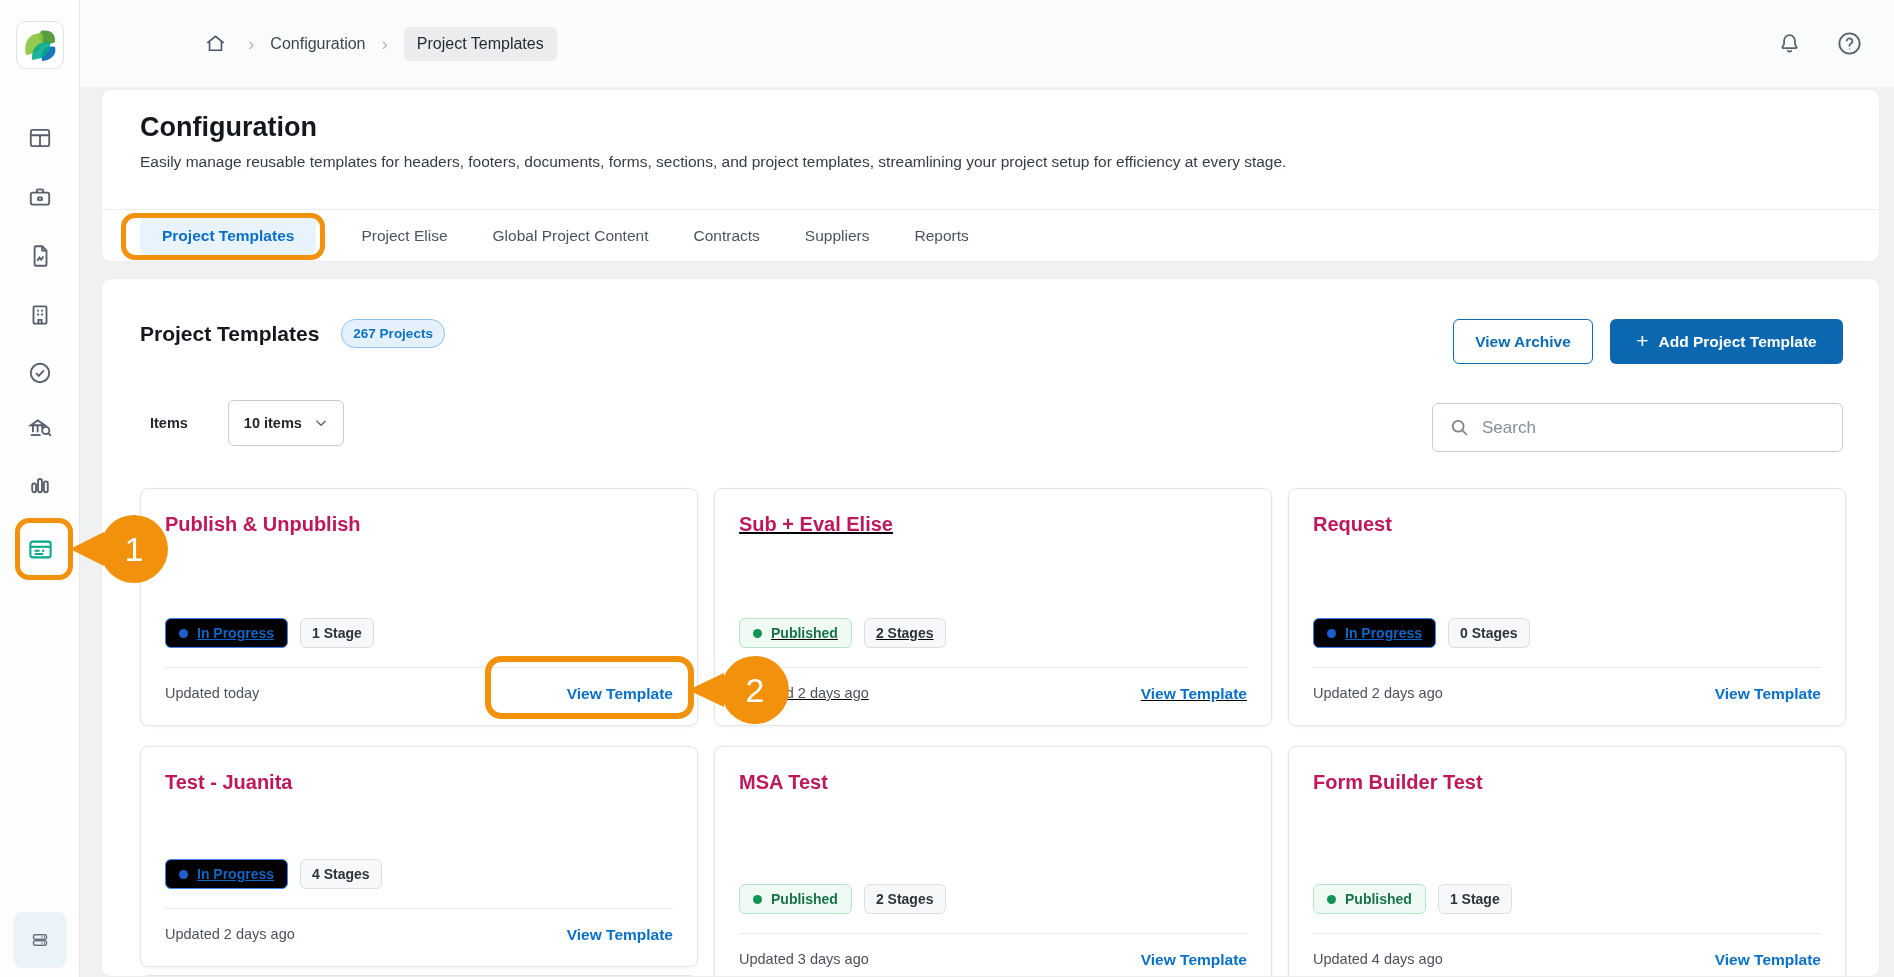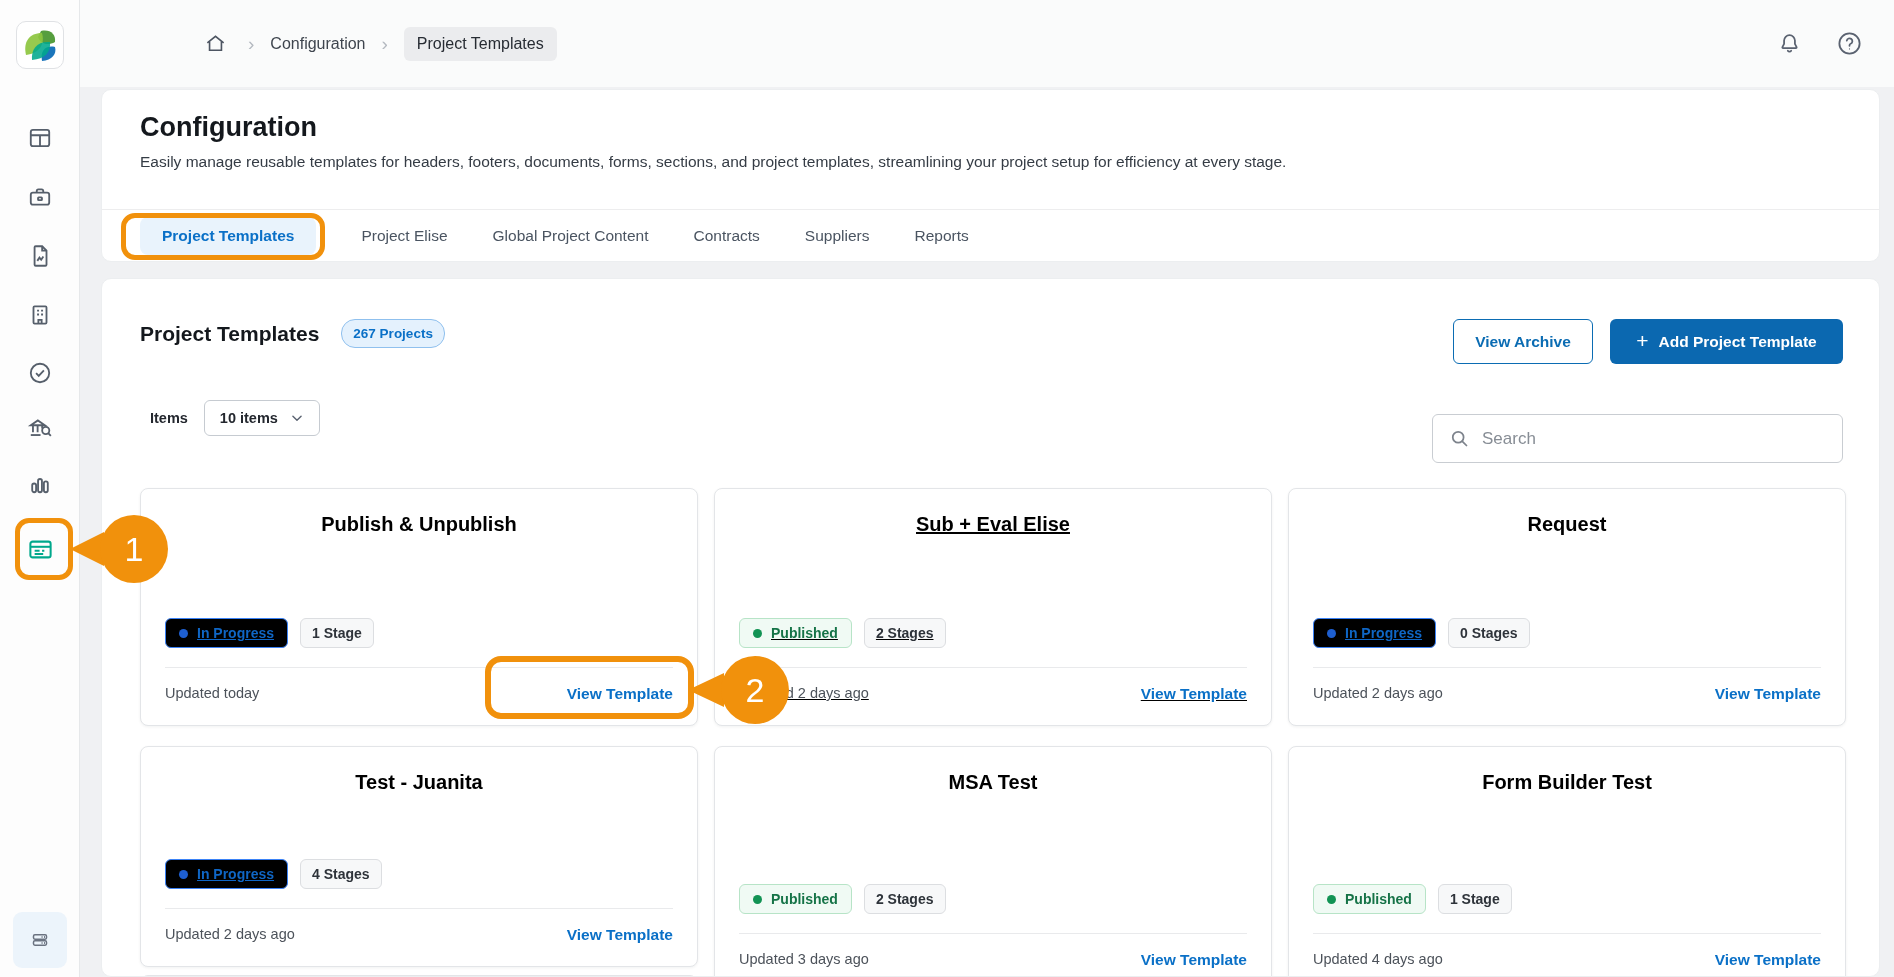--- a/index.html
+++ b/index.html
@@ -48,36 +48,36 @@
     border:1px solid #8fc0ee; border-radius:14px; padding:6px 11px; }
   #head-actions { right:36px; top:40px; display:flex; gap:17px; position:absolute; }
   #btn-archive { width:140px; height:45px; border:1px solid #0b6cb3; background:#fff; color:#0b6cb3;
     font-size:15.5px; font-weight:700; border-radius:6px; cursor:pointer; font-family:inherit; }
   #btn-add { width:233px; height:45px; border:none; background:#0b68b0; color:#fff;
     font-size:15.5px; font-weight:700; border-radius:6px; cursor:pointer; font-family:inherit;
     display:flex; align-items:center; justify-content:center; gap:10px; }
   #btn-add .plus { font-size:21px; font-weight:400; position:relative; top:-1px; }
   #items-row { left:48px; top:121px; display:flex; align-items:center; gap:16px; position:absolute; }
   #items-label { font-size:14.5px; font-weight:700; color:#23272e; }
-  #items-select { width:116px; height:36px; border:1px solid #c6cbd1; border-radius:6px; background:#fff;
+  #items-select { width:116px; height:46px; border:1px solid #c6cbd1; border-radius:6px; background:#fff;
     display:flex; align-items:center; justify-content:center; gap:12px; cursor:pointer;
-    font-size:14.5px; font-weight:700; color:#23272e; }
-  #search-box { right:36px; top:135px; width:411px; height:49px; border:1px solid #c9cdd2;
+    font-size:14.5px; font-weight:700; color:#23272e;margin-left:24px; }
+  #search-box { right:36px; top:124px; width:411px; height:49px; border:1px solid #c9cdd2;
     border-radius:6px; background:#fff; display:flex; align-items:center; padding:0 16px; gap:12px; position:absolute; }
   #search-input { border:none; outline:none; flex:1; font-size:17px; color:#2a2f36; font-family:inherit; }
   #search-input::placeholder { color:#878d95; }
 
   
   #card-grid { left:38px; top:209px; width:1706px; display:grid;
     grid-template-columns:558px 558px 558px; column-gap:16px; row-gap:20px;
     align-items:start; position:absolute; }
   .card { background:#fff; border:1px solid #e3e5e8; border-radius:8px;
     box-shadow:0 1px 3px rgba(25,30,36,0.06); display:flex; flex-direction:column; }
   .card-body { flex:1; padding:24px 24px 18px; display:flex; flex-direction:column; }
-  .card-title { font-size:20px; font-weight:700; color:#000000;text-align:center; }
+  .card-title { font-size:20px; font-weight:700; color:#be185d; }
   .badge-row { margin-top:auto; display:flex; gap:12px; }
   .status-badge { display:inline-flex; align-items:center; gap:9px; font-size:14px; font-weight:700;
     border-radius:6px; padding:6px 13px; }
   .status-badge.blue { color:#0f66c5; background:#000000; border:1px solid #3b82f6;text-decoration:underline; }
   .status-badge.green { color:#157347; background:#f0faf4; border:1px solid #b7e4c7; }
   .dot { width:9px; height:9px; border-radius:50%; display:inline-block; }
   .status-badge.blue .dot { background:#1e5fd0; }
   .status-badge.green .dot { background:#129354; }
   .stage-badge { font-size:14px; font-weight:700; color:#2e333a; background:#f7f8f9;
     border:1px solid #dcdee1; border-radius:6px; padding:6px 11px; }

